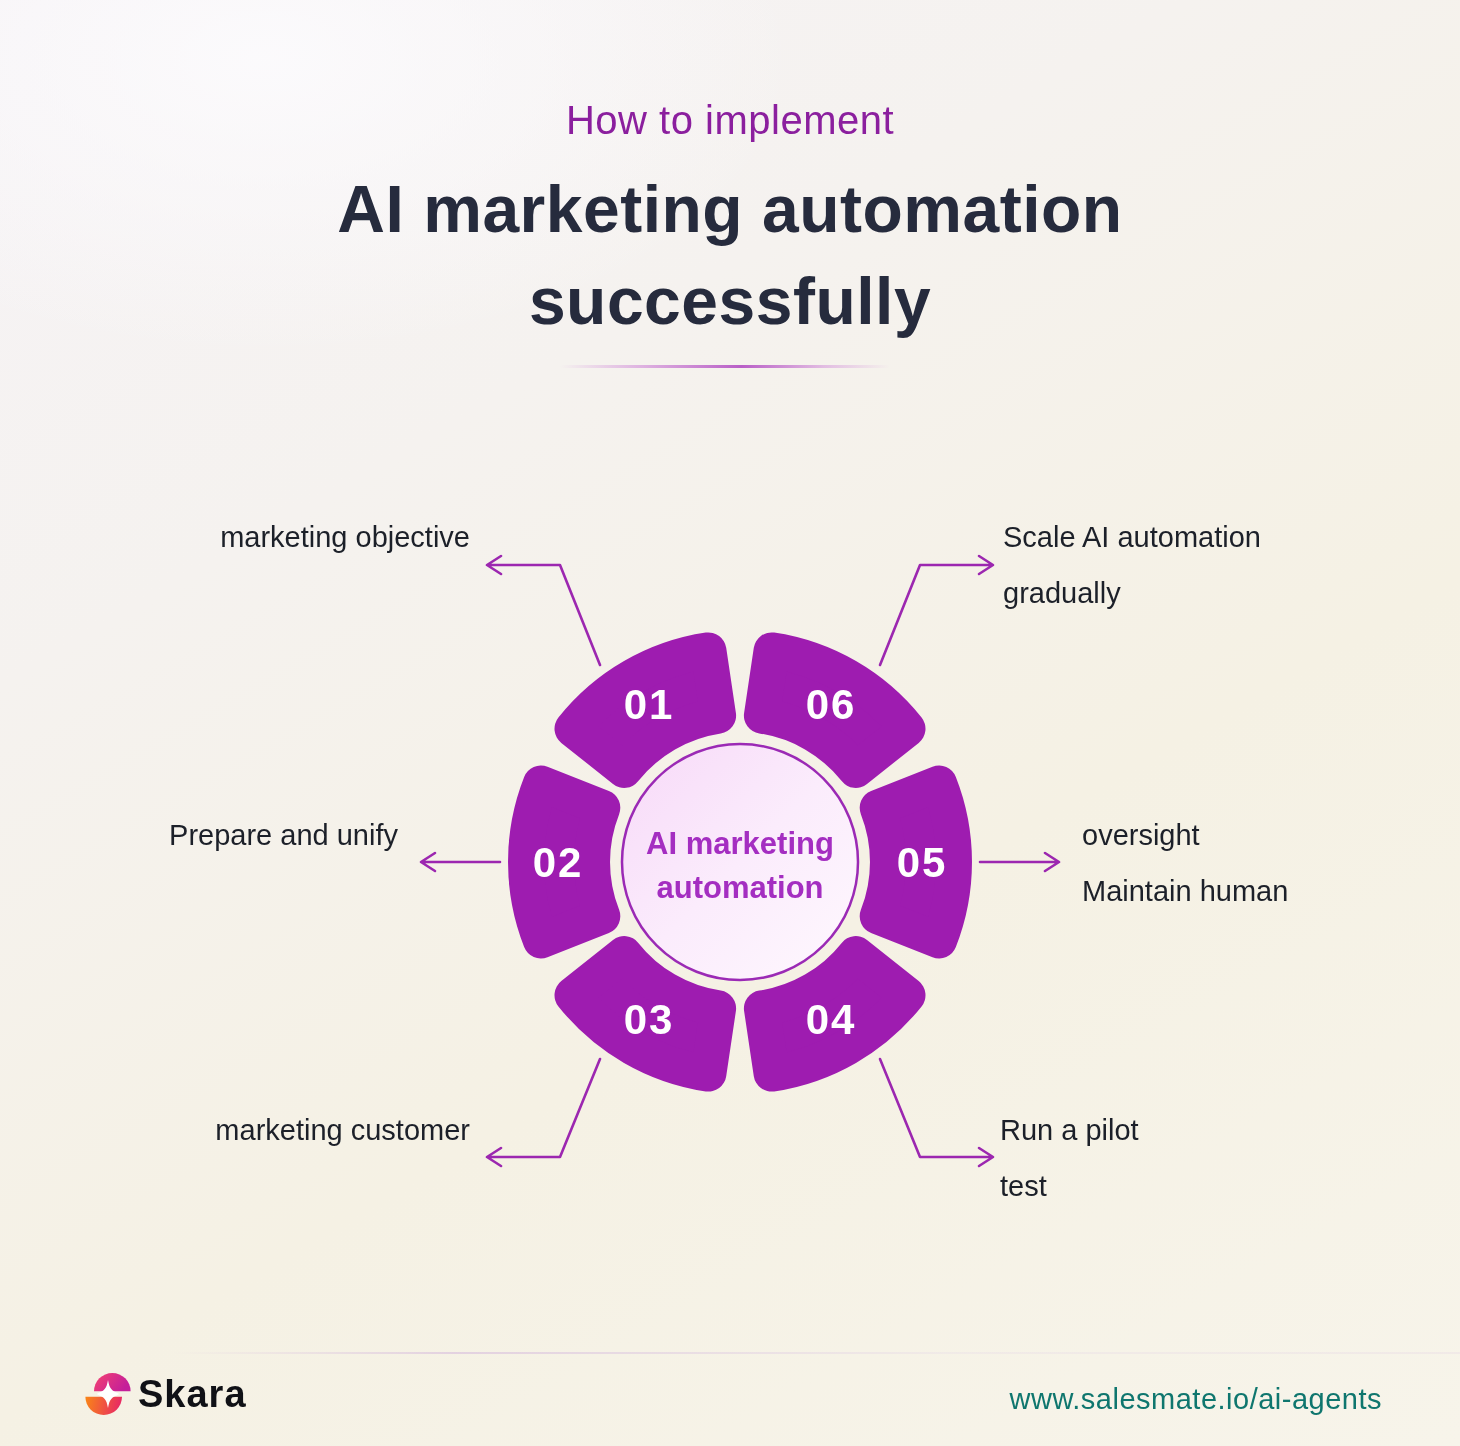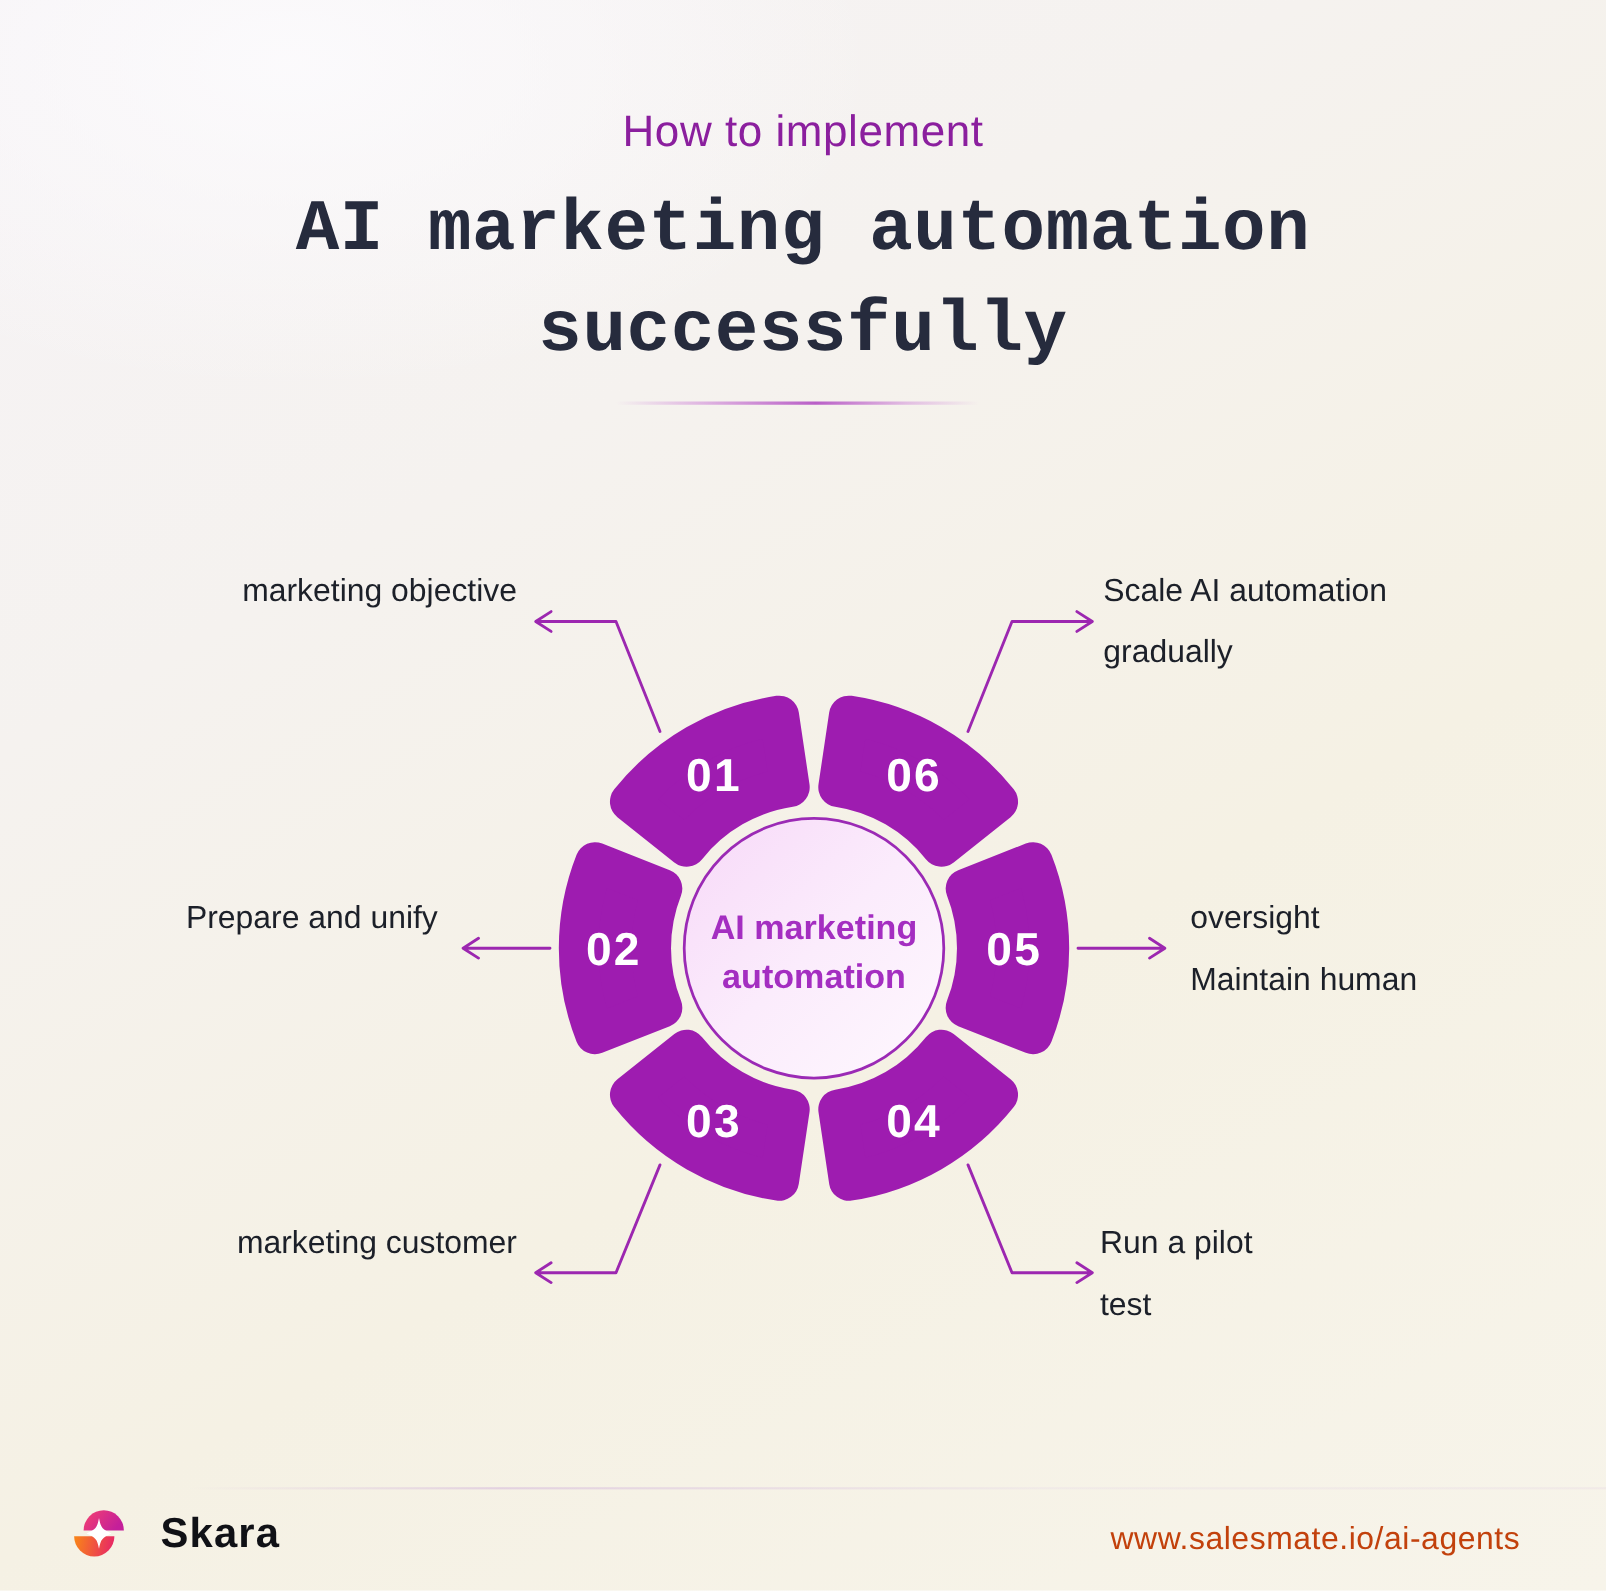--- a/index.html
+++ b/index.html
@@ -5,39 +5,39 @@
   html,body{margin:0;padding:0;}
   body{
     width:1460px;height:1446px;position:relative;overflow:hidden;
     font-family:"Liberation Sans", sans-serif;
     background:
       radial-gradient(ellipse 900px 500px at 18% 4%, rgba(252,251,253,.9), rgba(252,251,253,0) 60%),
       linear-gradient(150deg,#f6f3f6 0%,#f5f2ef 30%,#f5f1e4 62%,#f7f4ea 100%);
   }
   .center-col{position:absolute;left:0;width:1460px;text-align:center;}
   .eyebrow{top:98px;font-size:40px;font-weight:500;color:#8b1f9e;letter-spacing:.5px;}
-  .headline{top:163px;font-size:66px;line-height:92px;font-weight:700;color:#262b3d;letter-spacing:.5px;font-family:Liberation Mono, monospace;}
+  .headline{top:163px;font-size:66px;line-height:92px;font-weight:700;color:#262b3d;letter-spacing:.5px;}
   .title-underline{
     position:absolute;top:365px;left:560px;width:330px;height:3px;border-radius:3px;
     background:linear-gradient(90deg,rgba(190,100,205,0) 0%,rgba(203,125,213,.55) 25%,#b95fc7 55%,rgba(203,125,213,.45) 80%,rgba(190,100,205,0) 100%);
   }
   svg.diagram{position:absolute;left:0;top:0;}
   .seg{fill:#9e1cb0;stroke:#9e1cb0;stroke-width:36;stroke-linejoin:round;}
   .segnum{fill:#ffffff;font-size:42px;font-weight:600;letter-spacing:2px;text-anchor:middle;font-family:"Liberation Sans",sans-serif;}
   .hubtext{fill:#a42ec1;font-size:31px;font-weight:700;text-anchor:middle;font-family:"Liberation Sans",sans-serif;}
   .conn{fill:none;stroke:#9c27b0;stroke-width:2.6;stroke-linecap:round;stroke-linejoin:round;}
   .label{position:absolute;font-size:29px;line-height:56px;color:#1c2029;font-weight:500;}
   .ralign{text-align:right;}
   .footer-line{
     position:absolute;top:1352px;left:170px;right:0;height:2px;
     background:linear-gradient(90deg,rgba(195,155,215,0) 0%,rgba(200,162,216,.4) 22%,rgba(225,210,230,.25) 60%,rgba(200,162,216,.12) 100%);
   }
-  .brand{position:absolute;left:62px;top:1368px;display:flex;align-items:center;gap:28px;}
+  .brand{position:absolute;left:80px;top:1368px;display:flex;align-items:center;gap:2px;}
   .brand-name{font-size:38px;font-weight:700;color:#101116;letter-spacing:1px;}
-  .site-url{position:absolute;right:78px;top:1383px;font-size:29px;color:#c2410c;font-weight:400;letter-spacing:.5px;}
+  .site-url{position:absolute;right:78px;top:1383px;font-size:29px;color:#0f766e;font-weight:400;letter-spacing:.5px;}
 </style>
 </head>
 <body>
 
 <div class="center-col eyebrow">How to implement</div>
 <div class="center-col headline">
   <div>AI marketing automation</div>
   <div>successfully</div>
 </div>
 <div class="title-underline"></div>

